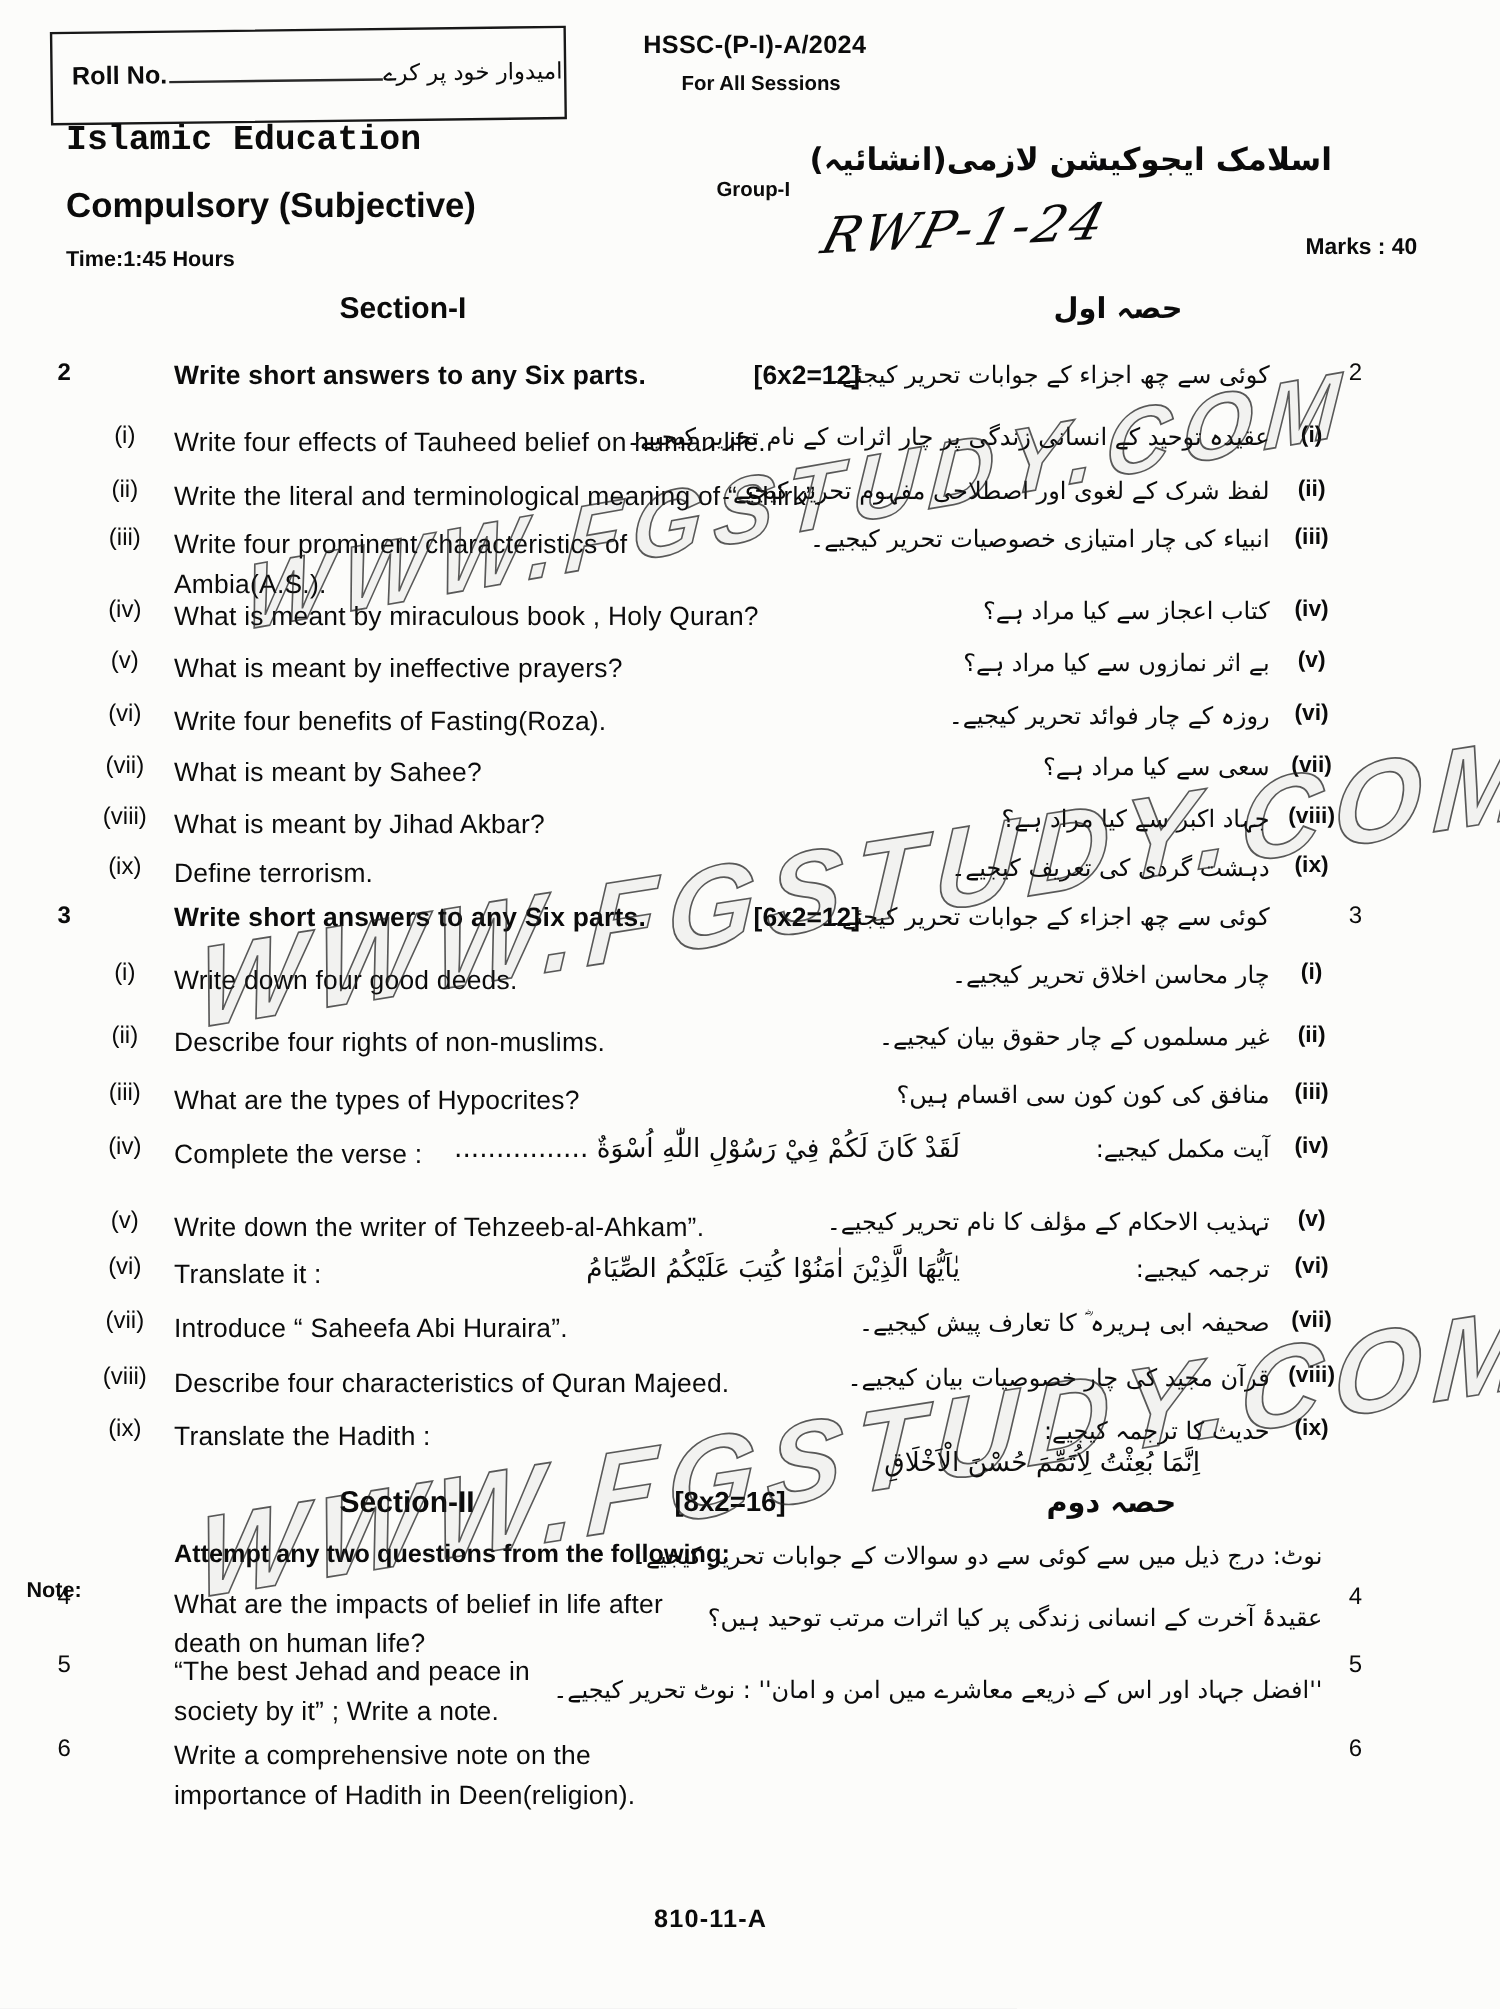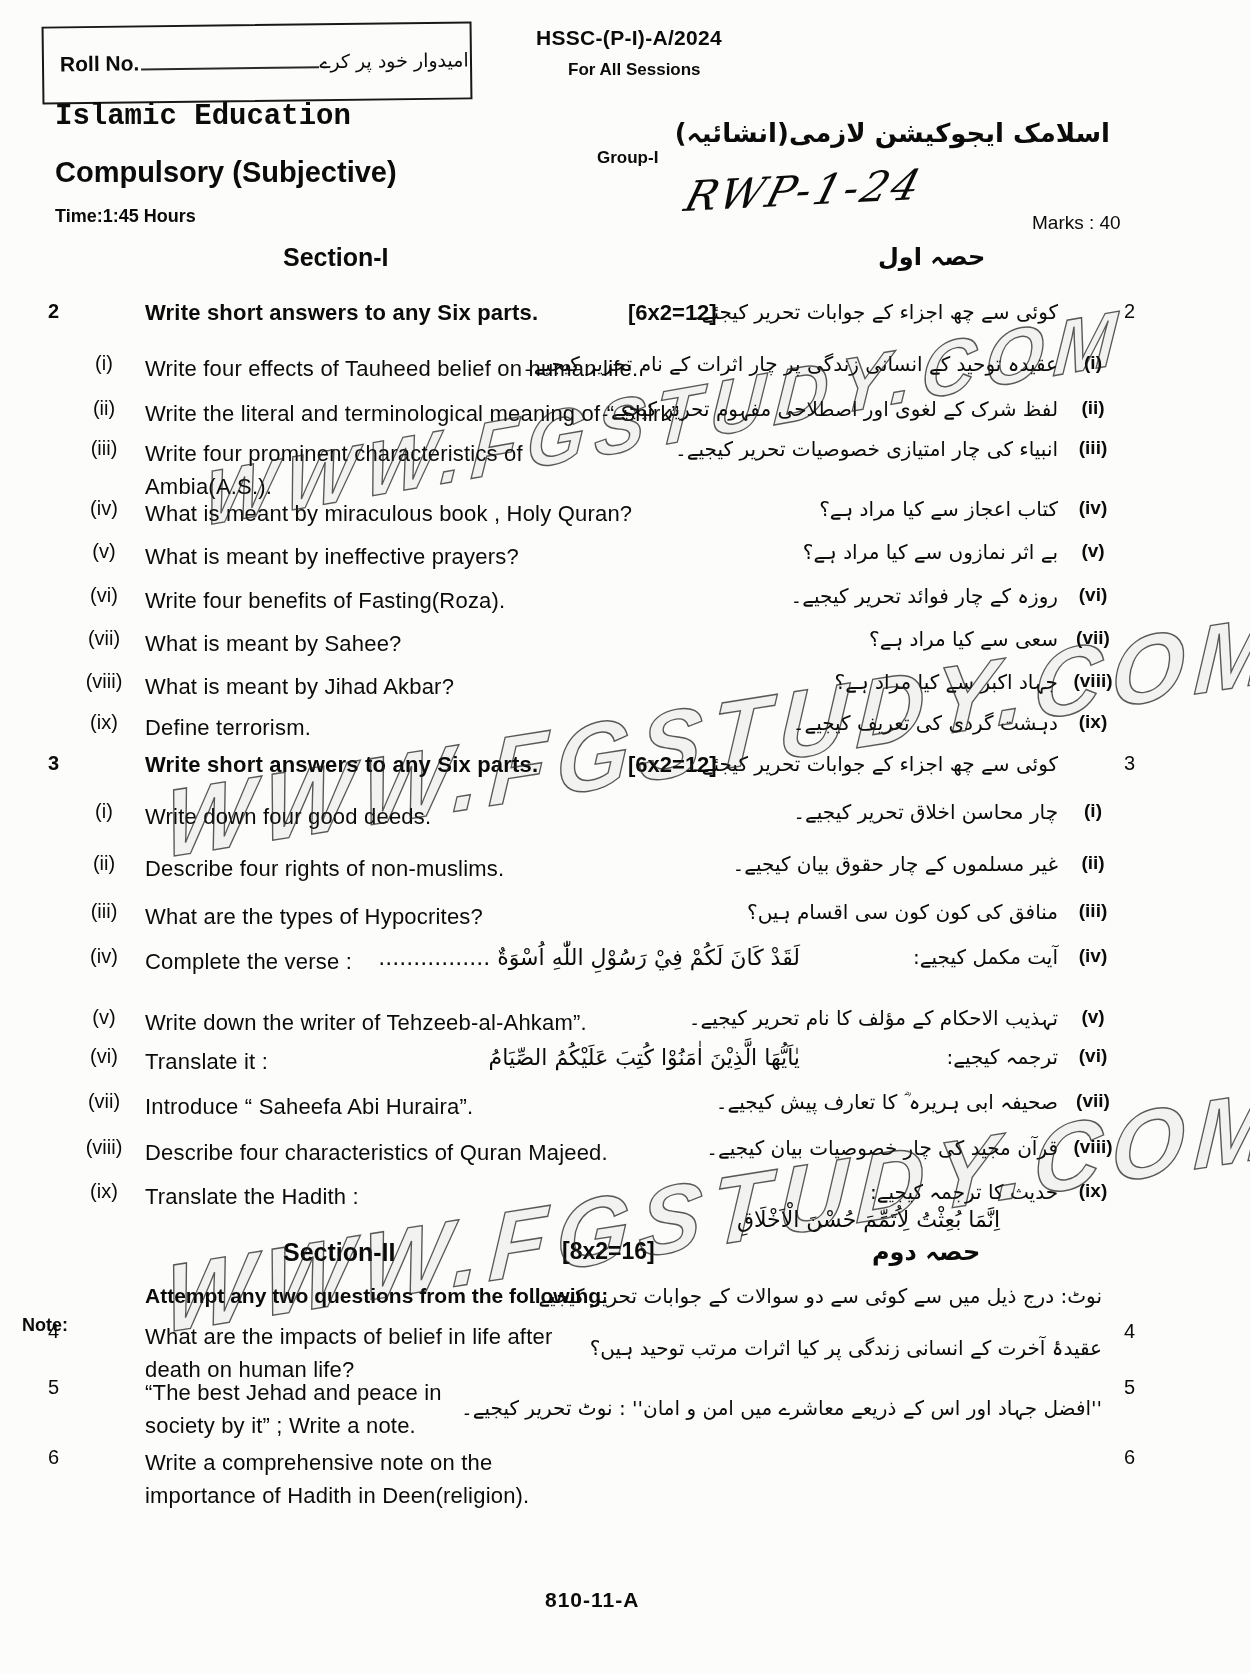--- a/index.html
+++ b/index.html
@@ -18,21 +18,21 @@
   .roll-ur{margin-left:auto;font-size:19px;white-space:nowrap;}
   .papercode{left:536px;top:26px;font-size:21px;font-weight:bold;letter-spacing:.3px;}
   .sessions{left:568px;top:60px;font-size:17px;font-weight:bold;}
   .sub1{left:55px;top:100px;font-size:29px;font-weight:bold;font-family:Liberation Mono, monospace;}
   .sub2{left:55px;top:156px;font-size:29px;font-weight:bold;}
   .time{left:55px;top:206px;font-size:18px;font-weight:bold;}
   .subur{right:140px;top:118px;font-size:26px;font-weight:bold;white-space:nowrap;}
   .group{left:597px;top:148px;font-size:17px;font-weight:bold;}
   .hand{left:688px;top:166px;font-family:"DejaVu Serif",serif;font-style:italic;font-size:42px;
         transform:skewX(-18deg) rotate(-3deg);letter-spacing:3px;white-space:nowrap;}
-  .marks{left:1032px;top:196px;font-size:19px;font-weight:normal;margin-top:16px;}
+  .marks{left:1088px;top:196px;font-size:19px;font-weight:bold;}
   
   .row{position:absolute;left:0;width:1250px;height:34px;}
   .c{position:absolute;top:0;}
   .n1{left:62px;width:84px;text-align:center;font-size:20px;}
   .qn0{left:48px;width:40px;font-size:20px;font-weight:bold;}
   .et{left:145px;font-size:22px;letter-spacing:.2px;line-height:1.5;}
   .eth{left:145px;font-size:22px;font-weight:bold;letter-spacing:.2px;white-space:nowrap;}
   .mk{left:628px;font-size:22px;font-weight:bold;white-space:nowrap;}
   .ut{right:192px;font-size:20px;white-space:nowrap;}
   .ut2{right:148px;font-size:20px;white-space:nowrap;}

